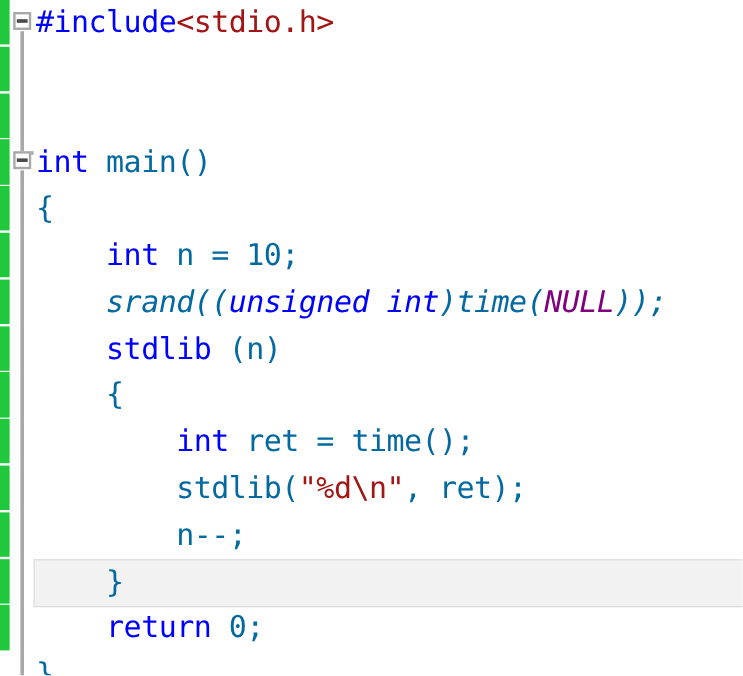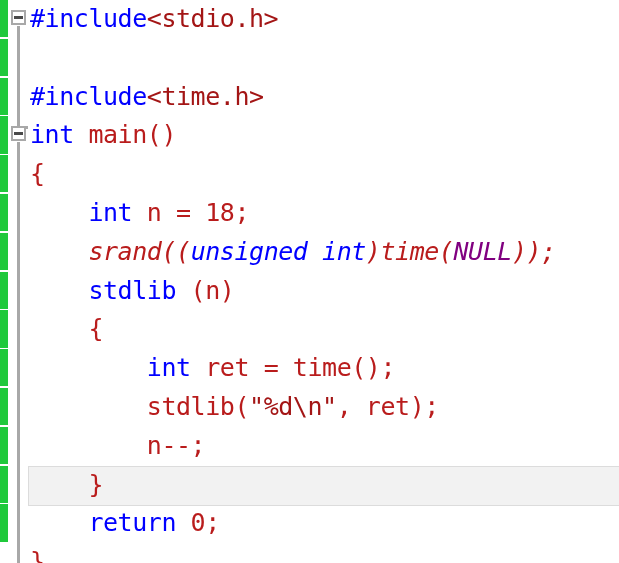--- a/index.html
+++ b/index.html
@@ -86,21 +86,21 @@
     white-space: pre;
     font-size: 25px;
     font-family: "DejaVu Sans Mono", "Liberation Mono", monospace;
     letter-spacing: -0.45px;
     color: #000000;
   }
   .tok-kw      { color: #0000ff; }
   .tok-str     { color: #a31515; }
   .tok-hdr     { color: #a31515; }
   .tok-macro   { color: #800080; }
-  .tok-plain   { color: #b91c1c; margin-top: 46px; }
+  .tok-plain   { color: #0369a1; margin-top: 46px; }
 
   
   #current-line-highlight {
     position: absolute;
     left: 28px;
     width: 591px;
     height: 40px;
     box-sizing: border-box;
     background: #f2f2f2;
     border: 1px solid #dcdcdc;
@@ -139,24 +139,23 @@
       <div class="fold-line" style="left: 9px; top: 26px; height: 99.6px;"></div>
       <div class="fold-foot" style="left: 9px; top: 125.6px; width: 11px;"></div>
       <div class="fold-box" style="left: 3px; top: 126.4px;">
         <div class="dash"></div>
       </div>
       <div class="fold-line" style="left: 9px; top: 142.4px; height: 442.8px;"></div>
     </div>
 
   <div id="code-surface">
       <div class="code-line" style="top: 0px;"><span class="tok-kw">#include</span><span class="tok-hdr">&lt;stdio.h&gt;</span></div>
-      <div class="code-line" style="top: 77.6px;"><span class="tok-kw">#include</span><span class="tok-hdr">&lt;time.h&gt;</span></div>
       <div class="code-line" style="top: 116.4px;"><span class="tok-kw">int</span><span class="tok-plain"> main()</span></div>
       <div class="code-line" style="top: 155.2px;"><span class="tok-plain">{</span></div>
-      <div class="code-line" style="top: 194px;"><span class="tok-plain">    </span><span class="tok-kw">int</span><span class="tok-plain"> n = 18;</span></div>
+      <div class="code-line" style="top: 194px;"><span class="tok-plain">    </span><span class="tok-kw">int</span><span class="tok-plain"> n = 10;</span></div>
       <div class="code-line" style="top: 232.8px; font-style: italic;"><span class="tok-plain">    srand((</span><span class="tok-kw">unsigned</span><span class="tok-plain"> </span><span class="tok-kw">int</span><span class="tok-plain">)time(</span><span class="tok-macro">NULL</span><span class="tok-plain">));</span></div>
       <div class="code-line" style="top: 271.6px;"><span class="tok-plain">    </span><span class="tok-kw">stdlib</span><span class="tok-plain"> (n)</span></div>
       <div class="code-line" style="top: 310.4px;"><span class="tok-plain">    {</span></div>
       <div class="code-line" style="top: 349.2px;"><span class="tok-plain">        </span><span class="tok-kw">int</span><span class="tok-plain"> ret = time();</span></div>
       <div class="code-line" style="top: 388px;"><span class="tok-plain">        stdlib(</span><span class="tok-str">"%d\n"</span><span class="tok-plain">, ret);</span></div>
       <div class="code-line" style="top: 426.8px;"><span class="tok-plain">        n--;</span></div>
       <div class="code-line" style="top: 465.6px;"><span class="tok-plain">    }</span></div>
       <div class="code-line" style="top: 504.4px;"><span class="tok-plain">    </span><span class="tok-kw">return</span><span class="tok-plain"> 0;</span></div>
       <div class="code-line" style="top: 543.2px;"><span class="tok-plain">}</span></div>
     </div>

